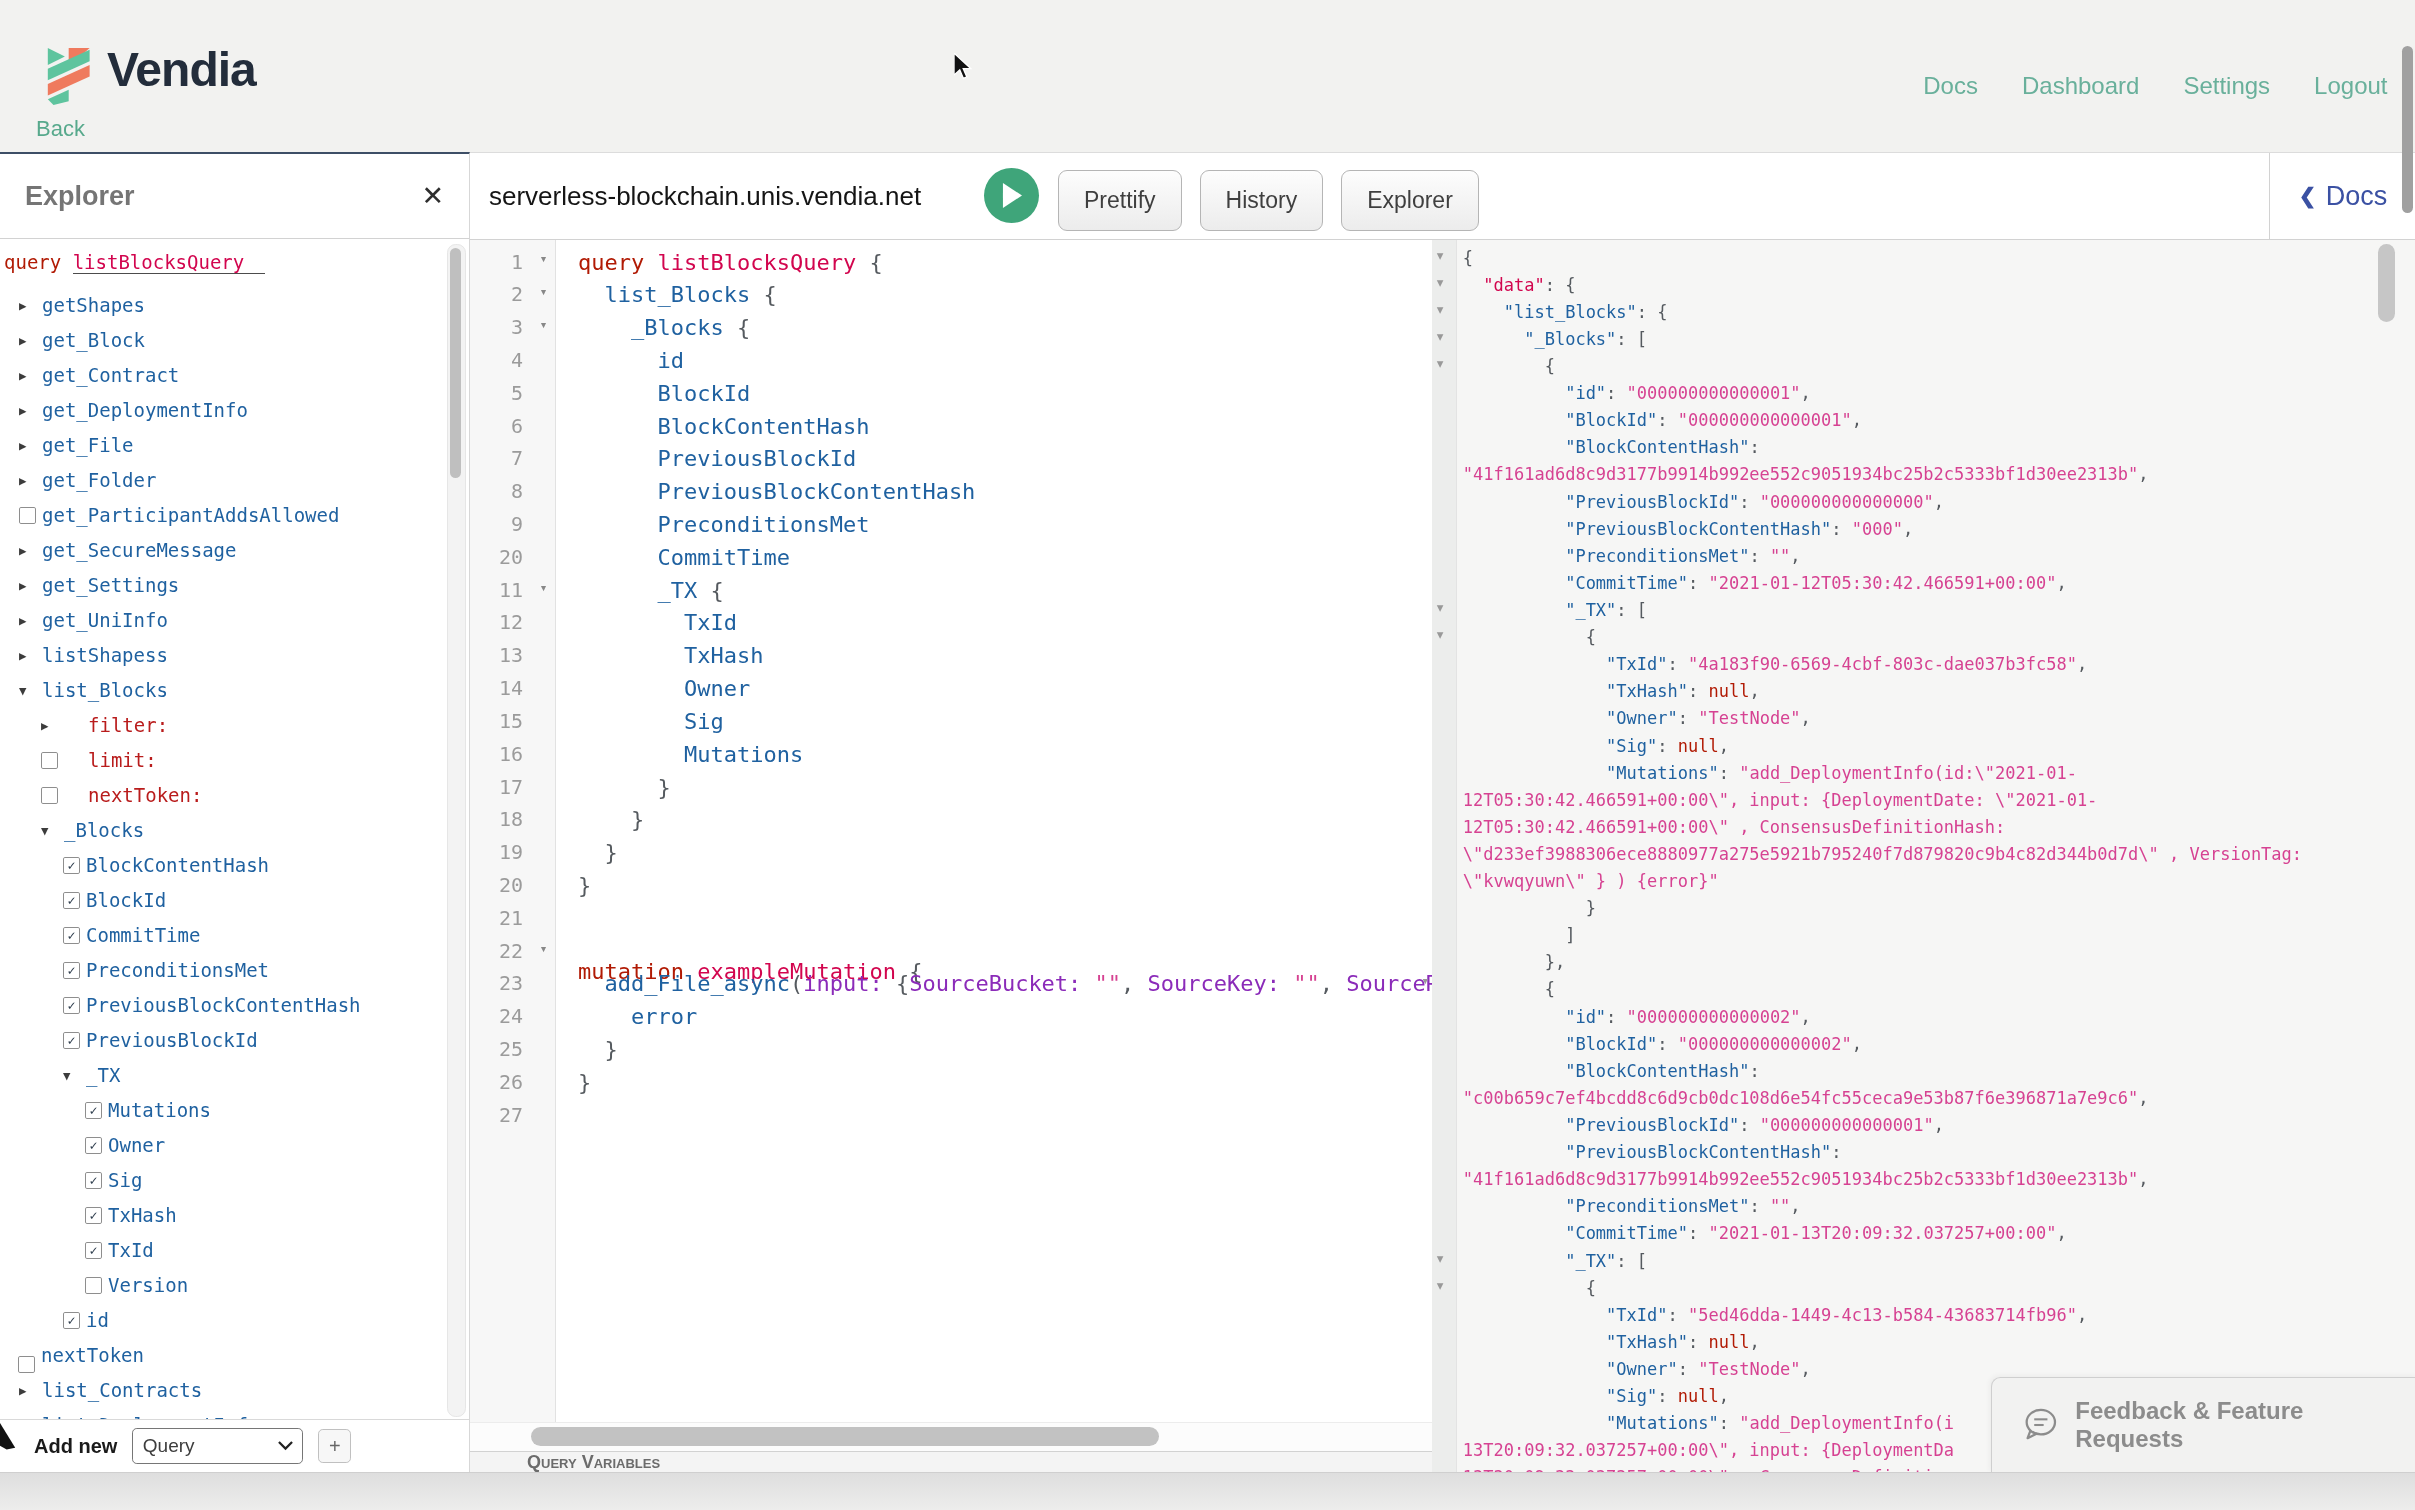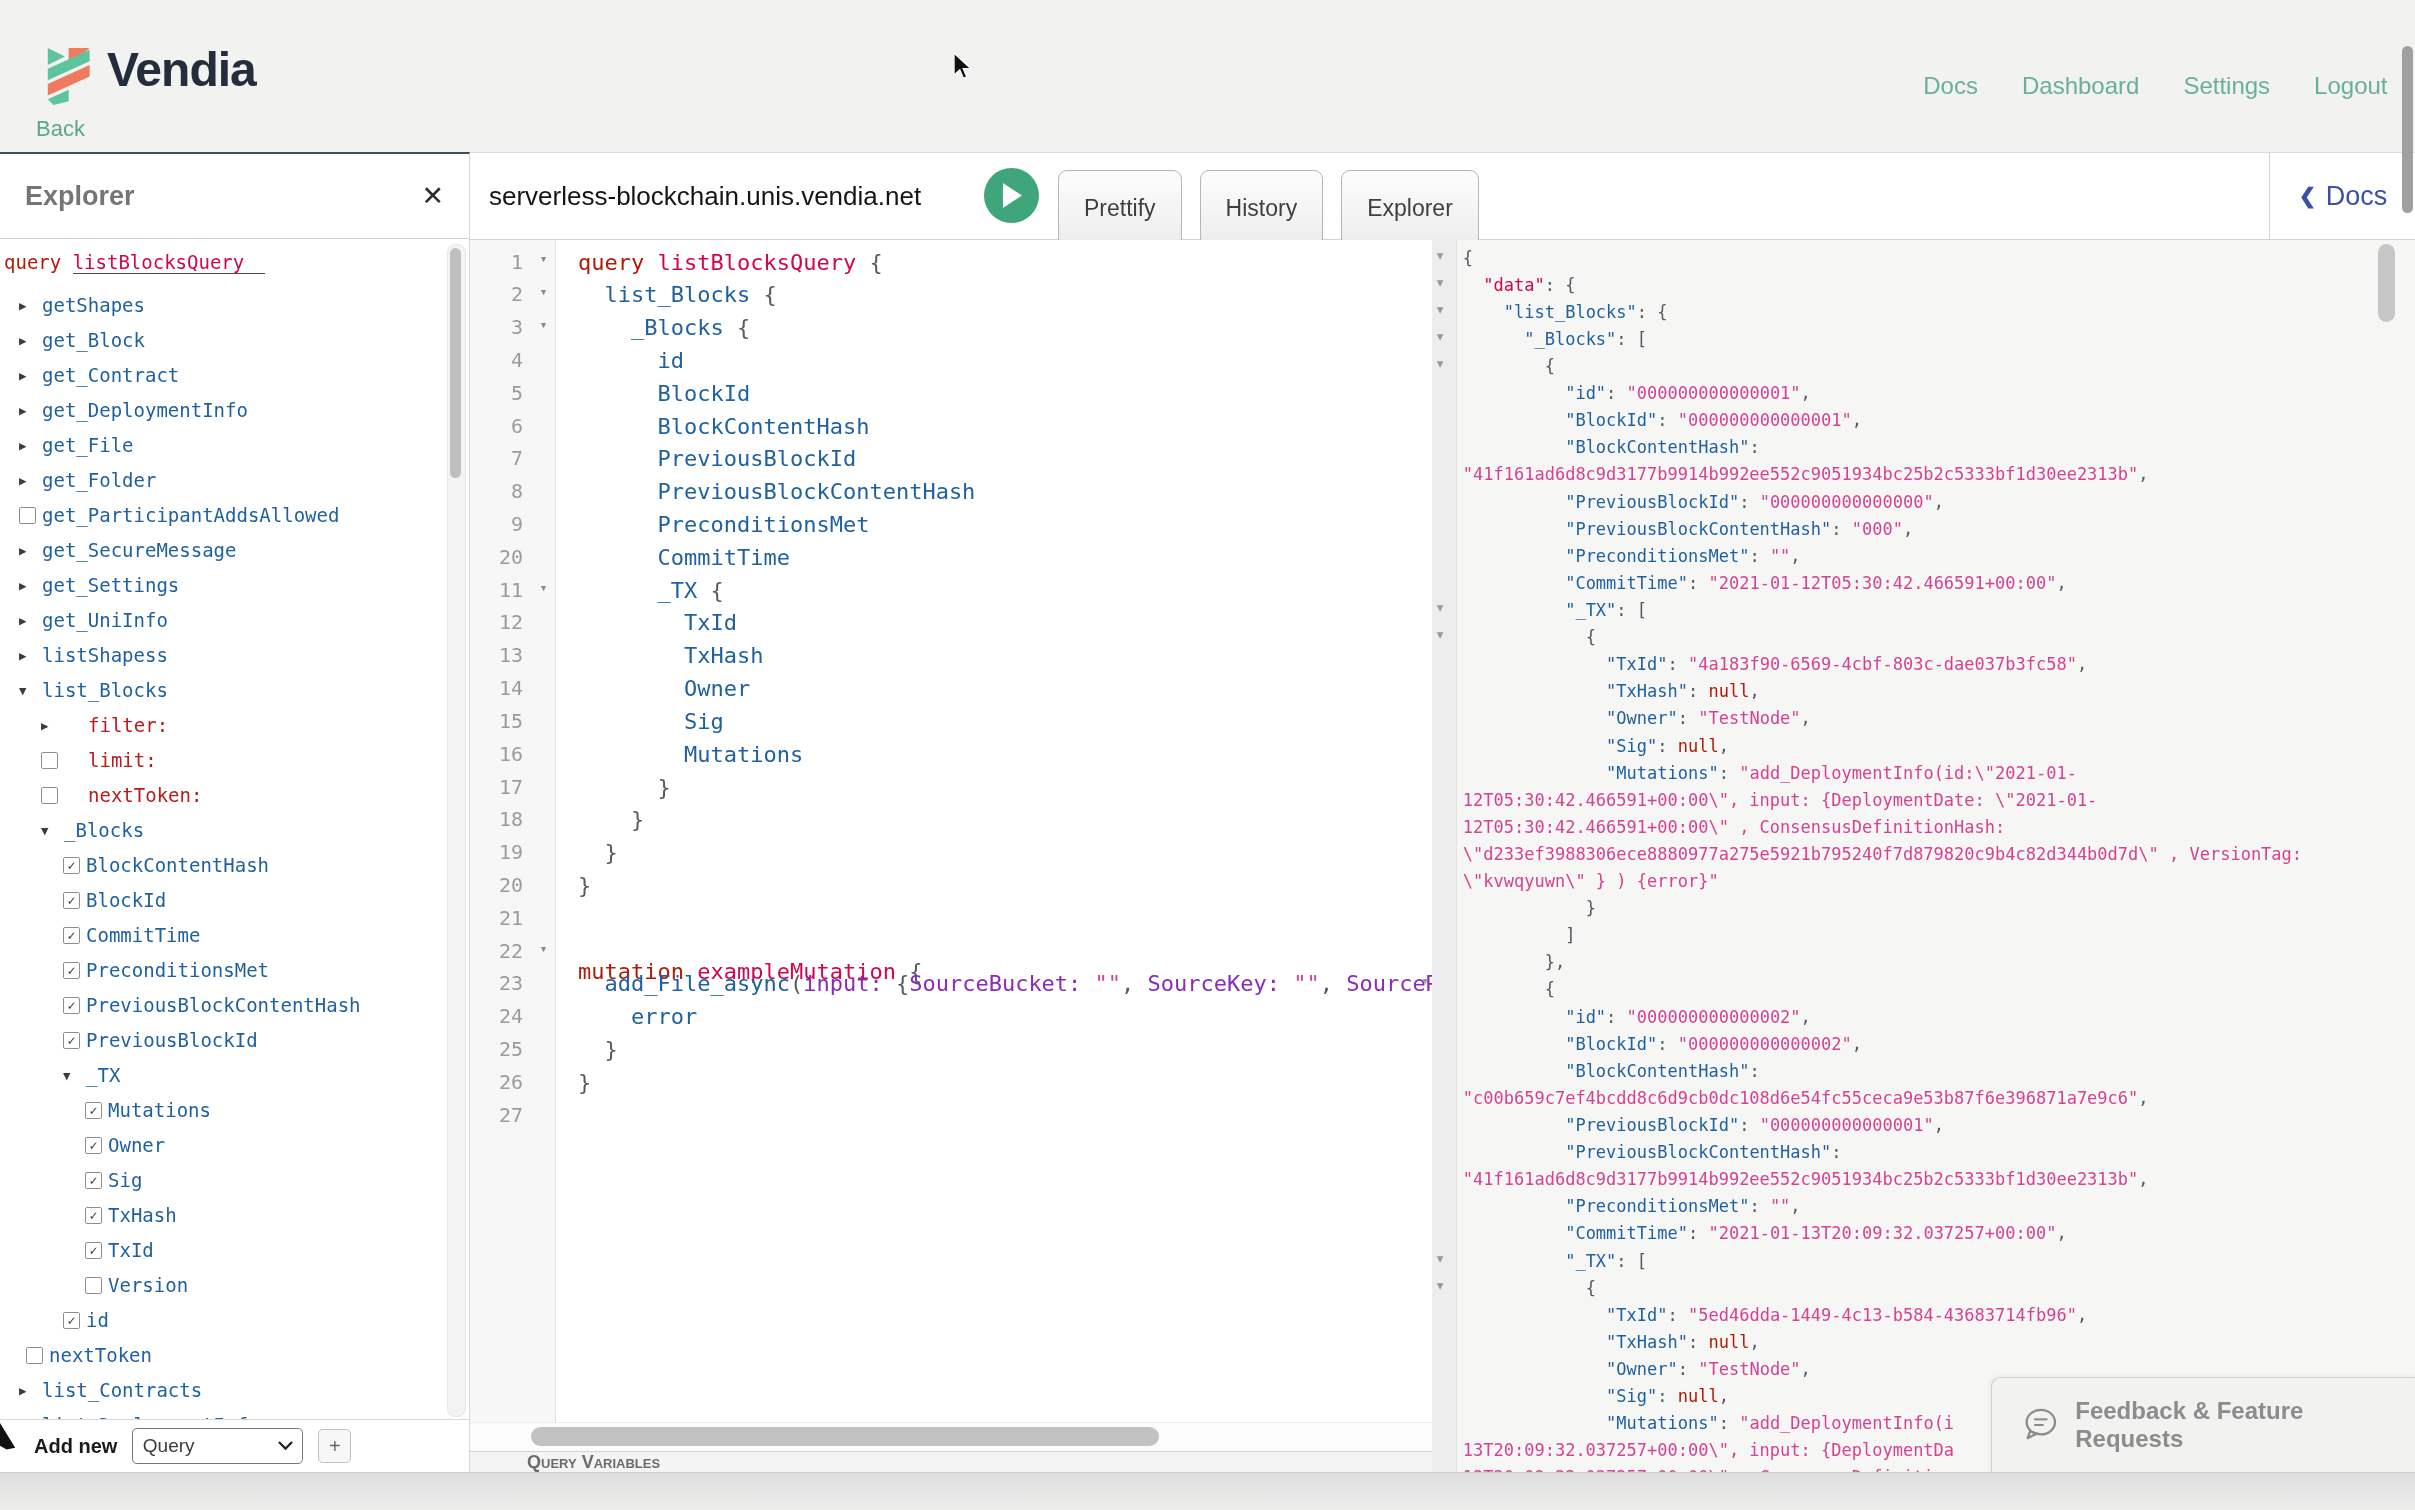--- a/index.html
+++ b/index.html
@@ -13,21 +13,21 @@
   .top-nav{position:absolute;right:28.5px;top:72px;display:flex;gap:44px;font-size:24px;color:#69b09b;}
   .top-nav span{cursor:pointer;}
 
   
   .toolbar{position:absolute;left:470px;top:152px;right:0;height:88px;background:#fff;
            border-top:1px solid #dcdcdc;border-bottom:1px solid #d2d2d2;box-sizing:border-box;}
   .endpoint{position:absolute;left:19px;top:0;height:100%;display:flex;align-items:center;font-size:26px;color:#151515;}
   .play-btn{position:absolute;left:514px;top:15px;width:55px;height:55px;border-radius:50%;
             background:#3fa57a;display:flex;align-items:center;justify-content:center;cursor:pointer;}
   .tb-buttons{position:absolute;left:588px;top:17px;display:flex;gap:18px;}
-  .tb-btn{height:51px;padding:12px 25px;font-size:23px;color:#3f3f3f;display:flex;align-items:center;
+  .tb-btn{height:51px;padding:4px 25px;font-size:23px;color:#3f3f3f;display:flex;align-items:center;
           background:linear-gradient(#fdfdfd,#ececec);border:1px solid #b5b5b5;border-radius:9px;cursor:pointer;}
   .docs-toggle{position:absolute;right:0;top:0;bottom:0;width:146px;border-left:1px solid #d2d2d2;
                display:flex;align-items:center;justify-content:center;gap:9.5px;color:#3b51a3;font-size:27px;cursor:pointer;background:#fff;}
   .docs-chevron{font-size:21px;font-weight:bold;}
 
   
   .left-panel{position:absolute;left:0;top:152px;width:470px;bottom:0;background:#fff;
               border-top:2.9px solid #3d4e66;border-right:1px solid #d7d7d7;box-sizing:border-box;}
   .exp-header{height:85px;border-bottom:1px solid #d2d2d2;display:flex;align-items:center;
               padding:0 25px;box-sizing:border-box;}
@@ -322,21 +322,21 @@
               <span class="cb"></span>
             </span>
             <span class="lbl-field">Version</span>
           </div>
           <div class="t-row" style="padding-left: 63px;">
             <span class="t-ico">
               <span class="cb">✓</span>
             </span>
             <span class="lbl-field">id</span>
           </div>
-          <div class="t-row" style="padding-left: 26px;">
+          <div class="t-row" style="padding-left: 18px; align-items: flex-end;">
             <span class="t-ico">
               <span class="cb"></span>
             </span>
             <span class="lbl-field">nextToken</span>
           </div>
           <div class="t-row" style="padding-left: 19px;">
             <span class="t-ico">
               <span class="tri">▶</span>
             </span>
             <span class="lbl-field">list_Contracts</span>

